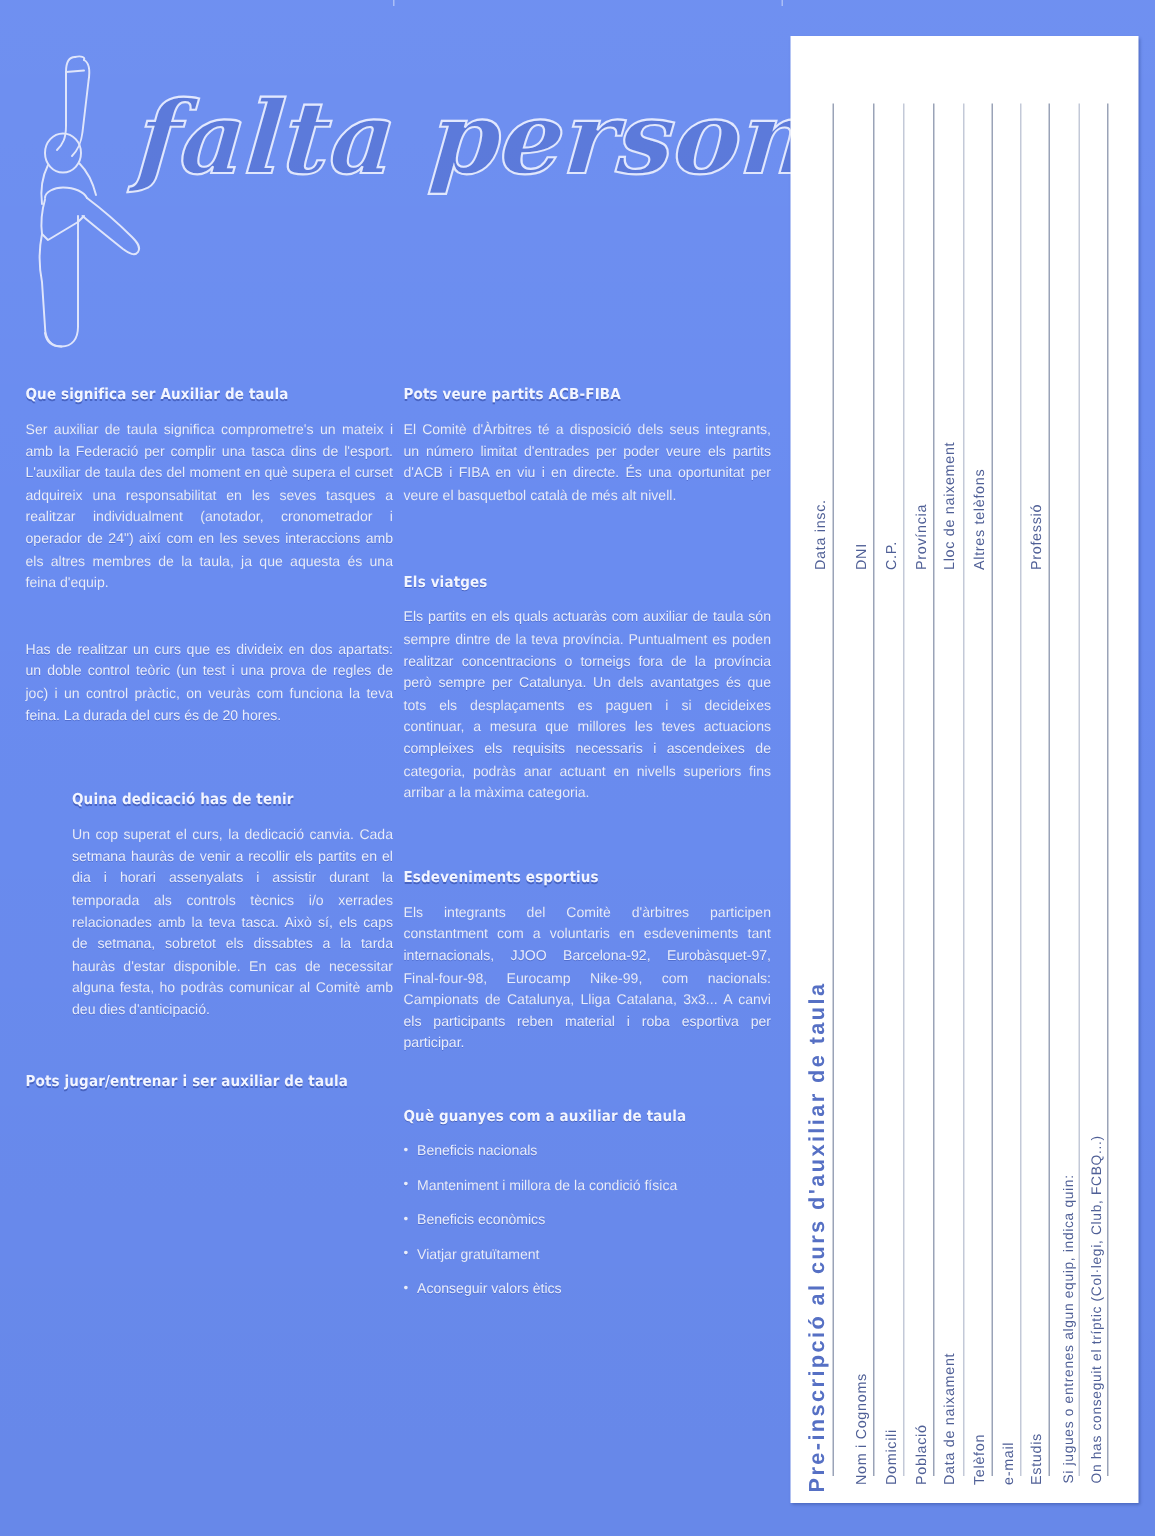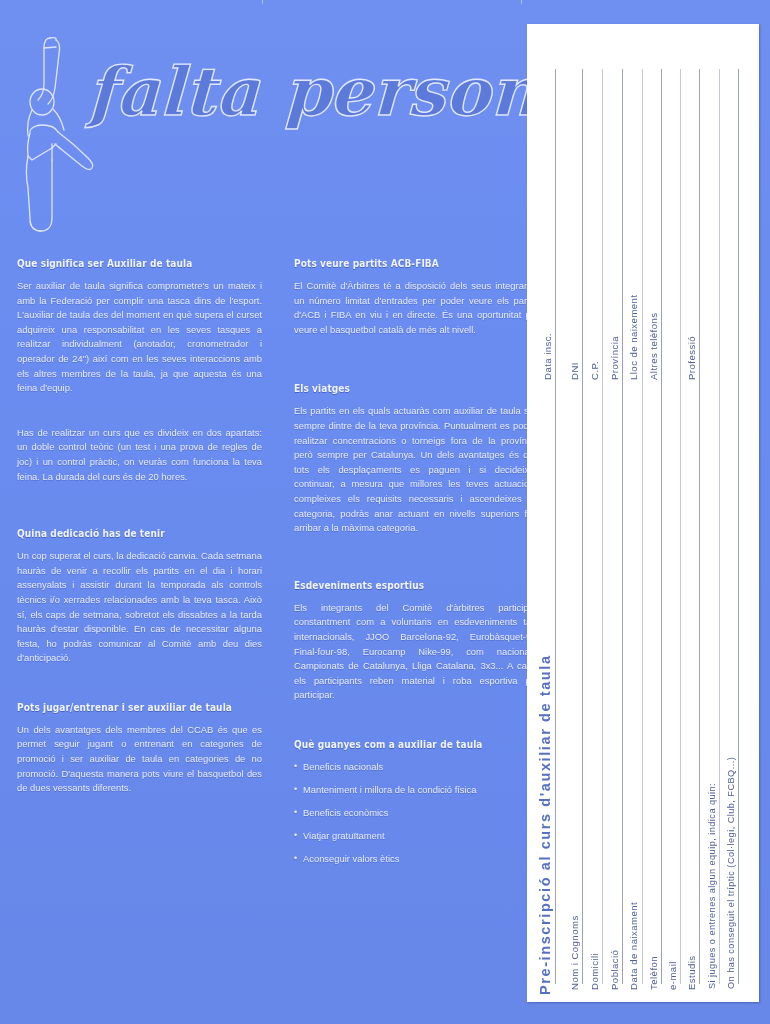--- a/index.html
+++ b/index.html
@@ -60,21 +60,21 @@
     transform: skewX(-5deg);
   }
 
   
   .col {
     position: absolute;
     top: 258px;
     width: 245px;
   }
   .col.left  { left: 17px;  }
-  .col.mid   { left: 294px; }
+  .col.mid   { left: 269px; }
 
   .sec { margin-bottom: 22px; }
 
   h2.sec-title {
     font-family: "DejaVu Sans Condensed", "Liberation Sans", sans-serif;
     font-size: 10px;
     font-weight: 700;
     color: #f2f5ff;
     letter-spacing: .1px;
     line-height: 1.2;
@@ -104,21 +104,21 @@
     content: "•";
     position: absolute;
     left: 0; top: -1px;
     font-size: 9px;
     color: #e9edfb;
   }
 
   
   .sec.s1 { margin-bottom: 30px; }
   .sec.s2 { margin-bottom: 44px; }
-  .sec.s3 { margin-bottom: 36px; }
+  .sec.s3 { margin-bottom: 36px; margin-left: 31px; }
   .sec.m1 { margin-bottom: 46px; }
   .sec.m2 { margin-bottom: 44px; }
   .sec.m3 { margin-bottom: 36px; }
 
   
   .form-panel {
     position: absolute;
     left: 527px; top: 24px;
     width: 232px; height: 978px;
     background: #ffffff;
@@ -191,21 +191,20 @@
     </div>
     <div class="sec s2">
       <p class="sec-body">Has de realitzar un curs que es divideix en dos apartats: un doble control teòric (un test i una prova de regles de joc) i un control pràctic, on veuràs com funciona la teva feina. La durada del curs és de 20 hores.</p>
     </div>
     <div class="sec s3">
       <h2 class="sec-title">Quina dedicació has de tenir</h2>
       <p class="sec-body">Un cop superat el curs, la dedicació canvia. Cada setmana hauràs de venir a recollir els partits en el dia i horari assenyalats i assistir durant la temporada als controls tècnics i/o xerrades relacionades amb la teva tasca. Això sí, els caps de setmana, sobretot els dissabtes a la tarda hauràs d'estar disponible. En cas de necessitar alguna festa, ho podràs comunicar al Comitè amb deu dies d'anticipació.</p>
     </div>
     <div class="sec">
       <h2 class="sec-title">Pots jugar/entrenar i ser auxiliar de taula</h2>
-      <p class="sec-body">Un dels avantatges dels membres del CCAB és que es permet seguir jugant o entrenant en categories de promoció i ser auxiliar de taula en categories de no promoció. D'aquesta manera pots viure el basquetbol des de dues vessants diferents.</p>
     </div>
   </div>
 
   <div class="col mid">
     <div class="sec m1">
       <h2 class="sec-title">Pots veure partits ACB-FIBA</h2>
       <p class="sec-body">El Comitè d'Àrbitres té a disposició dels seus integrants, un número limitat d'entrades per poder veure els partits d'ACB i FIBA en viu i en directe. És una oportunitat per veure el basquetbol català de més alt nivell.</p>
     </div>
     <div class="sec m2">
       <h2 class="sec-title">Els viatges</h2>

